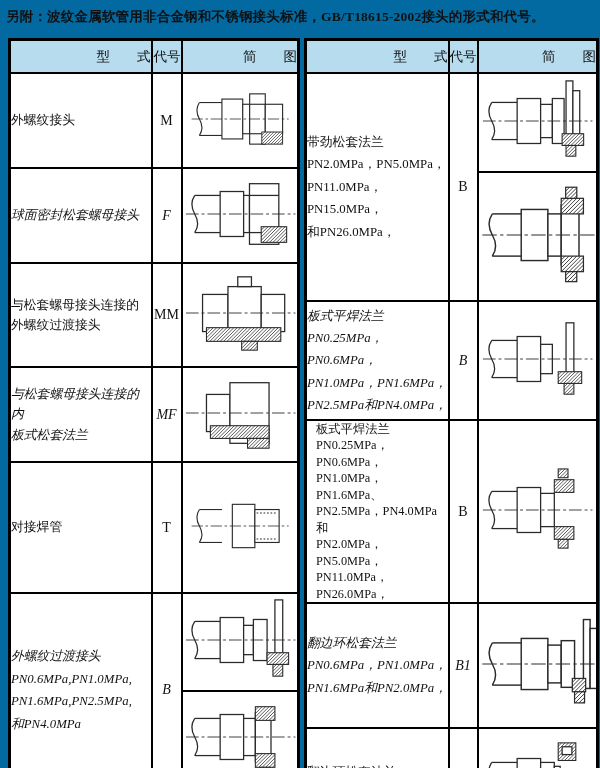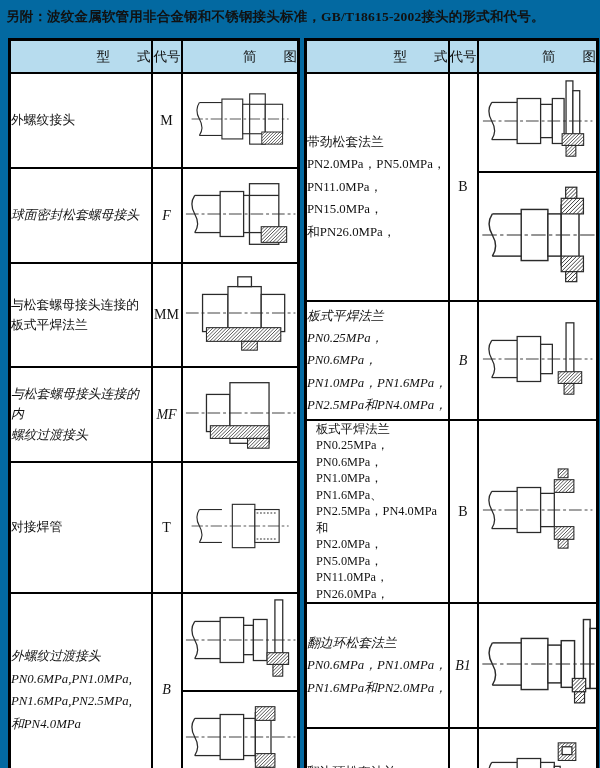--- a/index.html
+++ b/index.html
@@ -104,21 +104,21 @@
                     <line x1="92" y1="74" x2="106" y2="60" stroke="#2a2a2a" stroke-width="0.8"></line>
                     <line x1="95.5" y1="74" x2="106" y2="63.5" stroke="#2a2a2a" stroke-width="0.8"></line>
                     <line x1="99" y1="74" x2="106" y2="67" stroke="#2a2a2a" stroke-width="0.8"></line>
                     <line x1="102.5" y1="74" x2="106" y2="70.5" stroke="#2a2a2a" stroke-width="0.8"></line>
                     <line x1="3" y1="45" x2="115" y2="45" stroke-dasharray="13 3 3 3" stroke-width="0.9"></line>
                   </g>
                 </svg></span></td>
       </tr>
       <tr class="h104">
         <td class="type tight">与松套螺母接头连接的
-板式平焊法兰</td>
+外螺纹过渡接头</td>
         <td class="code">MM</td>
         <td class="diag"><span class="dwrap md"><svg viewBox="0 0 118 90" preserveAspectRatio="xMidYMid meet">
                   <g stroke="#2a2a2a" stroke-width="1.3" fill="none">
                     <rect x="20" y="26" width="26" height="38" fill="#fff"></rect>
                     <rect x="46" y="18" width="34" height="54" fill="#fff"></rect>
                     <rect x="56" y="8" width="14" height="10" fill="#fff"></rect>
                     <rect x="80" y="26" width="24" height="38" fill="#fff"></rect>
                     <rect x="24" y="60" width="76" height="14" fill="#fff" stroke="#2a2a2a" stroke-width="1.1"></rect>
                     <line x1="24" y1="63.5" x2="27.5" y2="60" stroke="#2a2a2a" stroke-width="0.8"></line>
                     <line x1="24" y1="67" x2="31" y2="60" stroke="#2a2a2a" stroke-width="0.8"></line>
@@ -152,21 +152,21 @@
                     <line x1="65" y1="83" x2="74" y2="74" stroke="#2a2a2a" stroke-width="0.8"></line>
                     <line x1="68.5" y1="83" x2="76" y2="75.5" stroke="#2a2a2a" stroke-width="0.8"></line>
                     <line x1="72" y1="83" x2="76" y2="79" stroke="#2a2a2a" stroke-width="0.8"></line>
                     <line x1="75.5" y1="83" x2="76" y2="82.5" stroke="#2a2a2a" stroke-width="0.8"></line>
                     <line x1="3" y1="45" x2="115" y2="45" stroke-dasharray="13 3 3 3" stroke-width="0.9"></line>
                   </g>
                 </svg></span></td>
       </tr>
       <tr class="h95">
         <td class="type tight hl">与松套螺母接头连接的内
-螺纹过渡接头</td>
+板式松套法兰</td>
         <td class="code hl">MF</td>
         <td class="diag"><span class="dwrap md"><svg viewBox="0 0 118 90" preserveAspectRatio="xMidYMid meet">
                   <g stroke="#2a2a2a" stroke-width="1.3" fill="none">
                     <rect x="24" y="26" width="24" height="38" fill="#fff"></rect>
                     <rect x="48" y="14" width="40" height="62" fill="#fff"></rect>
                     <rect x="28" y="58" width="60" height="13" fill="#fff" stroke="#2a2a2a" stroke-width="1.1"></rect>
                     <line x1="28" y1="61.5" x2="31.5" y2="58" stroke="#2a2a2a" stroke-width="0.8"></line>
                     <line x1="28" y1="65" x2="35" y2="58" stroke="#2a2a2a" stroke-width="0.8"></line>
                     <line x1="28" y1="68.5" x2="38.5" y2="58" stroke="#2a2a2a" stroke-width="0.8"></line>
                     <line x1="29" y1="71" x2="42" y2="58" stroke="#2a2a2a" stroke-width="0.8"></line>

